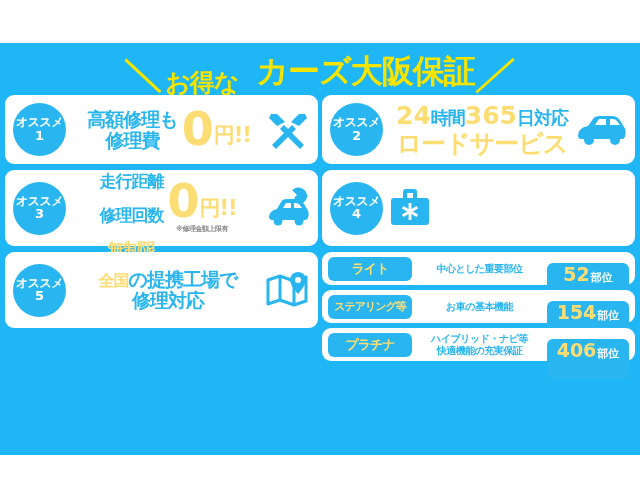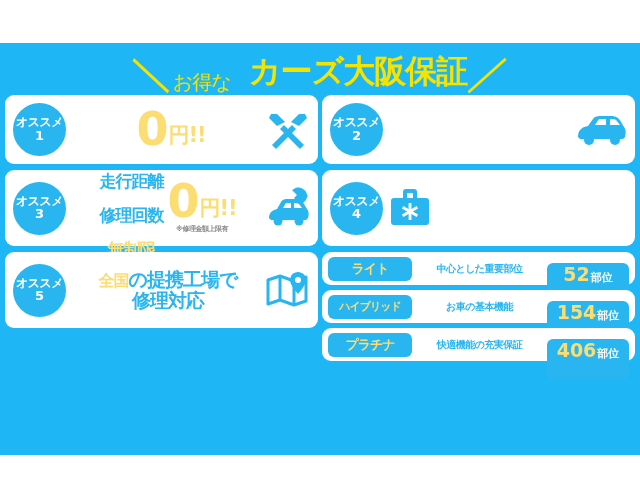--- a/index.html
+++ b/index.html
@@ -17,21 +17,21 @@
   .header{
     height:46px;display:flex;align-items:center;justify-content:center;
     gap:6px;padding-top:6px;
   }
   .hdr-slash{
     color:#f5e400;font-size:34px;font-weight:bold;line-height:1;
     display:inline-block;
   }
   .hdr-slash.left{transform:skewX(18deg) scaleY(1.15);}
   .hdr-slash.right{transform:skewX(-18deg) scaleY(1.15);}
-  .hdr-small{color:#f5e400;font-size:20px;font-weight:normal;letter-spacing:-1px;margin-top:20px;}
+  .hdr-small{color:#f5e400;font-size:25px;font-weight:bold;letter-spacing:-1px;margin-top:20px;}
   .hdr-big{color:#f5e400;font-size:32px;font-weight:bold;letter-spacing:-1px;margin-left:12px;}
 
   
   .grid{
     position:absolute;left:0;top:52px;width:640px;
     display:grid;grid-template-columns:313px 313px;
     column-gap:4px;row-gap:6px;padding:0 5px;box-sizing:border-box;
   }
   .card{
     background:#ffffff;border-radius:9px;box-sizing:border-box;
@@ -111,20 +111,22 @@
 
     <div class="grid">
 
       <div class="card c1">
         <div class="badge">
           <span class="b-t">オススメ</span>
           <span class="b-n">1</span>
         </div>
         <div class="body">
           <div class="txtwrap">
+            <div class="blue l-19">高額修理も</div>
+            <div class="blue l-19">修理費</div>
           </div>
           <div class="price">
             <span class="zero">0</span>
             <span class="yen">円!!</span>
           </div>
         </div>
         <div class="icon">
           <svg width="44" height="42" viewBox="0 0 44 42">
             <g fill="#29b6f0">
               <path d="M6 36 L10 40 L30 20 L26 16 Z"></path>
@@ -136,20 +138,24 @@
         </div>
       </div>
 
       <div class="card c2">
         <div class="badge">
           <span class="b-t">オススメ</span>
           <span class="b-n">2</span>
         </div>
         <div class="body">
           <div class="txtwrap">
+            <div>
+              <span class="num-y">24</span><span class="kan-b">時間</span><span class="num-y">365</span><span class="kan-b">日対応</span>
+            </div>
+            <div class="yel" style="font-size:25px;letter-spacing:-1px;">ロードサービス</div>
           </div>
         </div>
         <div class="icon">
           <svg width="52" height="34" viewBox="0 0 52 34">
             <g fill="#29b6f0">
               <path d="M3 24 C3 16 8 14 13 13 L18 6 C20 3 23 3 27 3 L36 3 C41 3 44 5 46 9 L49 14 C51 16 51 20 50 24 L48 26 L5 26 Z M20 12 L31 12 L31 6 L24 6 Z M35 12 L45 12 L41 7 C40 6 38 6 35 6 Z"></path>
               <circle cx="14" cy="27" r="5"></circle>
               <circle cx="40" cy="27" r="5"></circle>
             </g>
           </svg>
@@ -242,33 +248,34 @@
           <div class="desc">
             <div>中心とした重要部位</div>
           </div>
           <div class="count">
             <span class="n">52</span>
             <span class="u">部位</span>
           </div>
         </div>
 
         <div class="plan-card">
-          <div class="pill small">ハイブリッド</div>
+          <div class="pill small">ステアリング等</div>
           <div class="desc">
             <div>お車の基本機能</div>
           </div>
           <div class="count">
             <span class="n">154</span>
             <span class="u">部位</span>
           </div>
         </div>
 
         <div class="plan-card">
           <div class="pill">プラチナ</div>
           <div class="desc">
+            <div>ハイブリッド・ナビ等</div>
             <div>快適機能の充実保証</div>
           </div>
           <div class="count">
             <span class="n">406</span>
             <span class="u">部位</span>
           </div>
         </div>
 
       </div>
 

